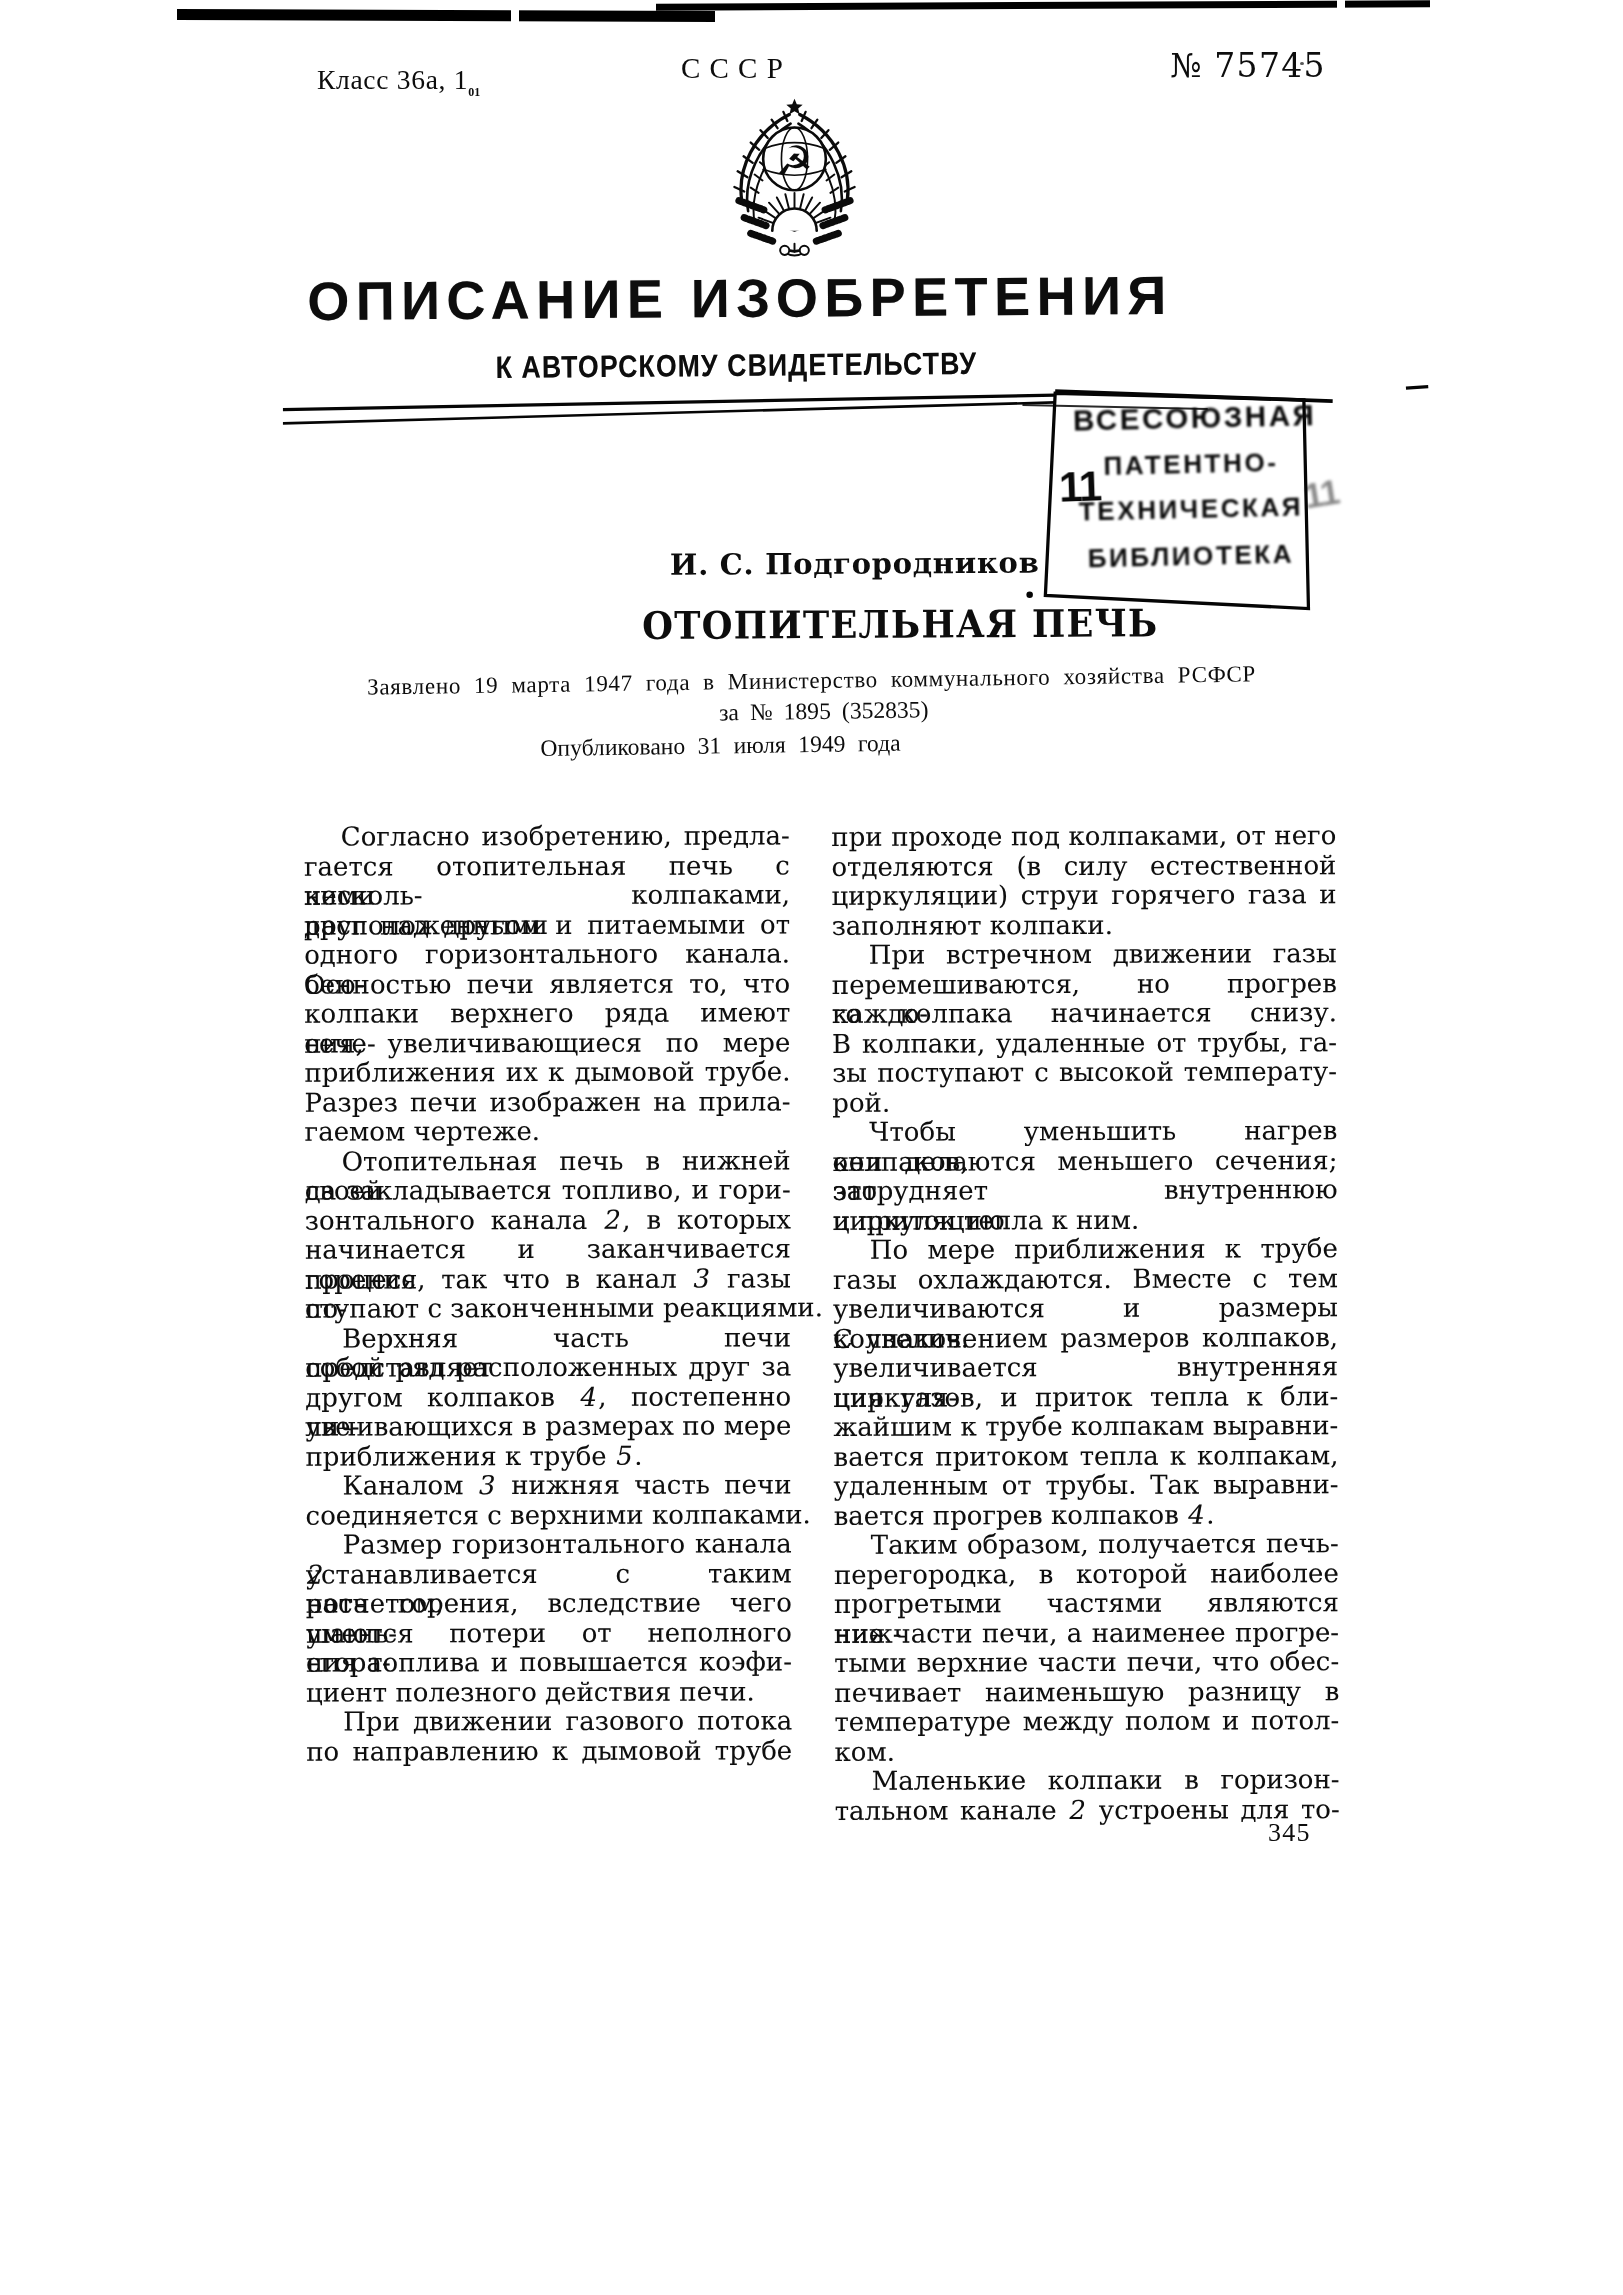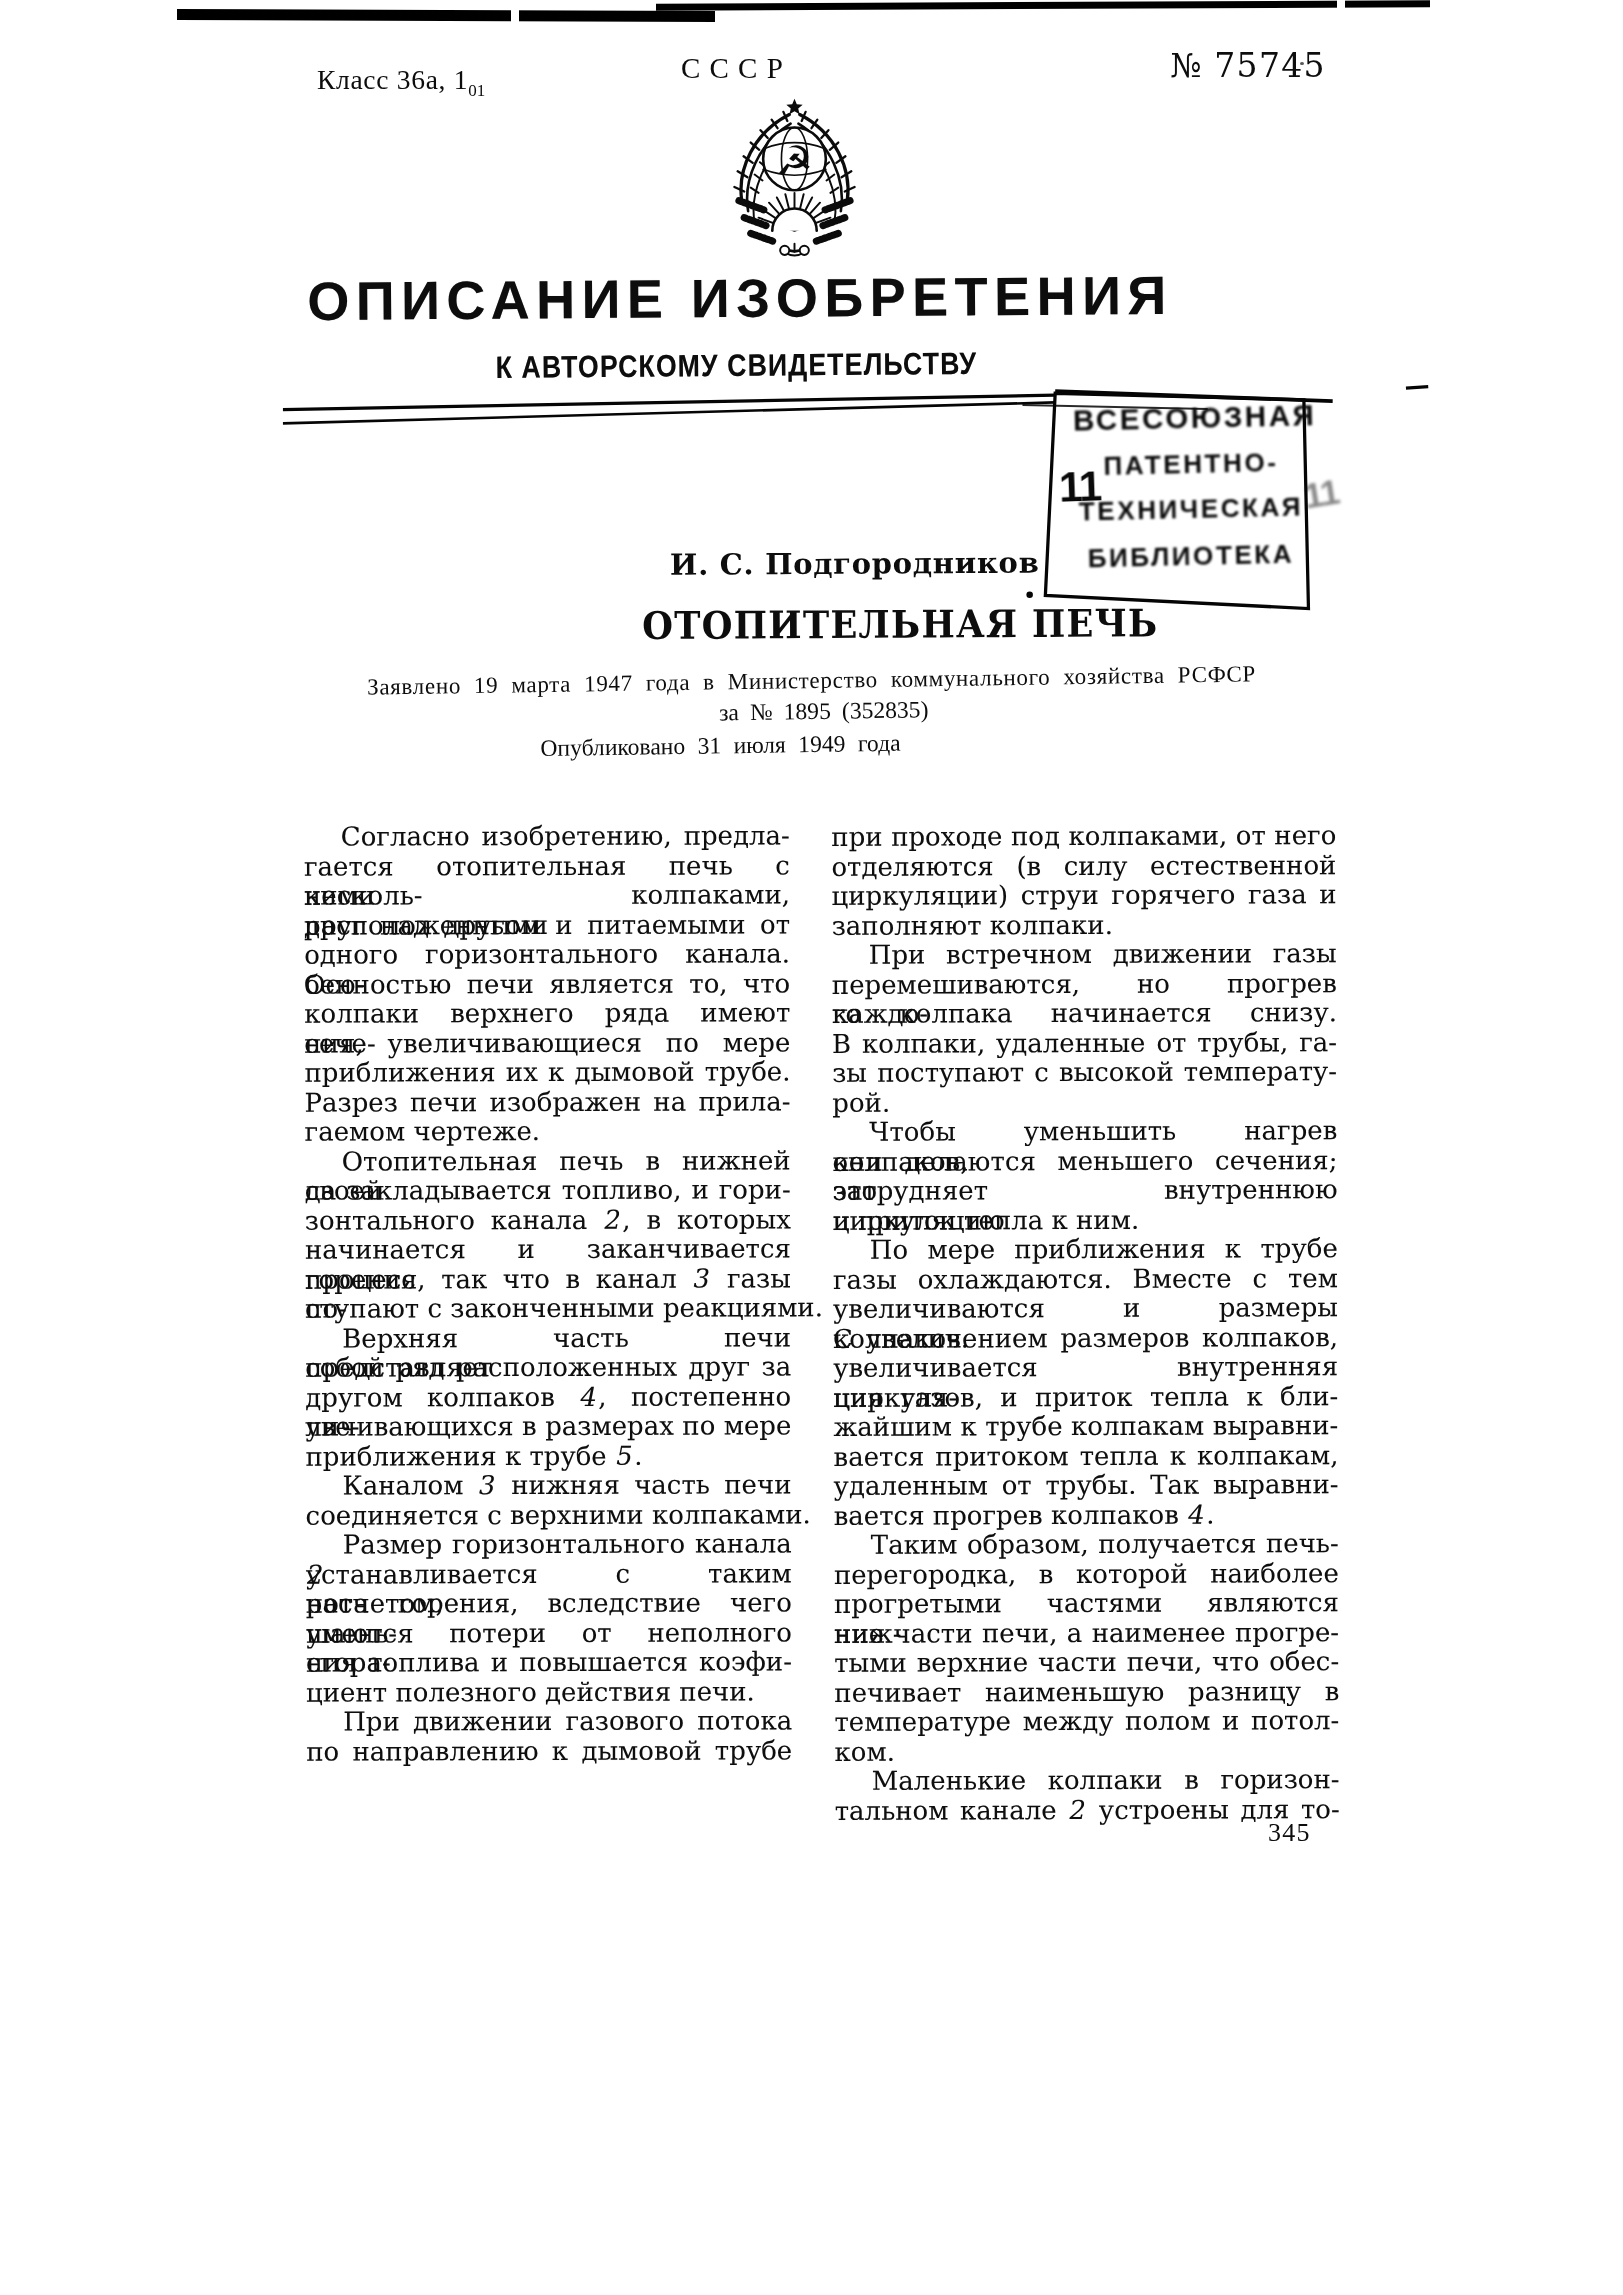--- a/index.html
+++ b/index.html
@@ -7,21 +7,21 @@
         font-family:"Liberation Serif","DejaVu Serif",serif;color:#0d0d0d;}
 
   
   .bar{position:absolute;background:#000;}
   .bar1{left:177px;top:9.8px;width:538px;height:10.5px;transform:rotate(.2deg);
         background:linear-gradient(90deg,#000 0 62%,#fff 62% 63.5%,#000 63.5%);}
   .bar2{left:656px;top:2px;width:774px;height:7.2px;transform:rotate(-.25deeg);transform:rotate(-.25deg);
         background:linear-gradient(90deg,#000 0 88%,#fff 88% 89%,#000 89%);}
 
   .hdr-class{position:absolute;left:317px;top:64px;font-size:27.5px;letter-spacing:0.7px;}
-  .hdr-class sub{font-size:17px;vertical-align:-6.5px;letter-spacing:0;}
+  .hdr-class sub{font-size:12px;vertical-align:-6.5px;letter-spacing:0;font-weight:bold;}
   .hdr-cccp{position:absolute;left:681px;top:52px;width:164px;
             font-size:29px;letter-spacing:9.2px;}
   .hdr-num{position:absolute;left:1170px;top:46px;font-size:33px;font-weight:400;
            font-family:"DejaVu Serif",serif;letter-spacing:1.3px;}
 
   .emblem{position:absolute;left:722px;top:96px;width:145px;height:165px;}
 
   .main-title{position:absolute;left:262px;top:267px;width:956px;text-align:center;
       font-family:"Liberation Sans","DejaVu Sans",sans-serif;font-weight:700;font-size:54px;
       letter-spacing:6.5px;transform:rotate(-.4deg);white-space:nowrap;

